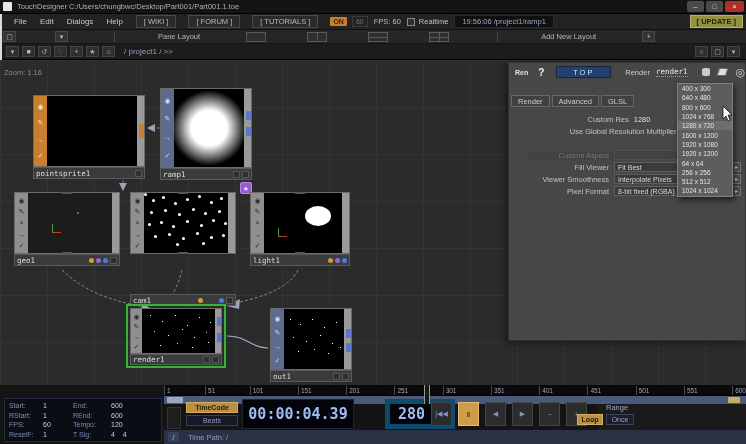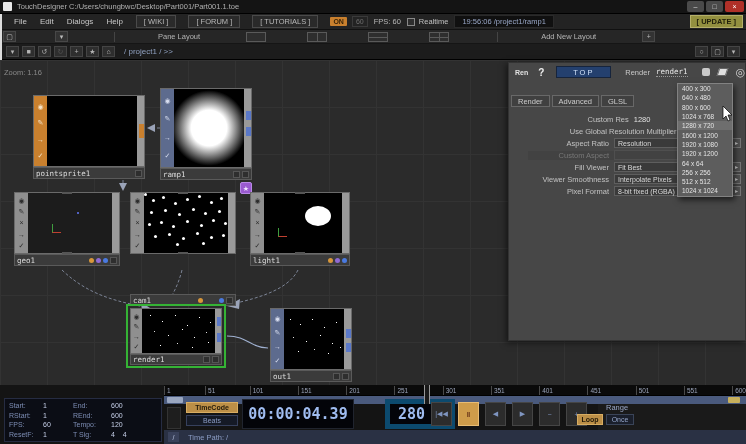--- a/index.html
+++ b/index.html
@@ -398,25 +398,20 @@
 
     <div class="prow" style="top:50px;">
       <span class="plabel">Custom Res</span>
       <span class="pnum" style="width:60px;">1280</span>
       <span class="pnum">720</span>
     </div>
     <div class="prow" style="top:62px;">
       <span class="plabel wide">Use Global Resolution Multiplier</span>
       <span class="chk">✓</span>
     </div>
-    <div class="prow" style="top:74px;">
-      <span class="plabel">Aspect Ratio</span>
-      <span class="pfield">Resolution</span>
-      <span class="mini-arrow">▸</span>
-    </div>
     <div class="prow" style="top:86px;">
       <span class="plabel dim">Custom Aspect</span>
       <span class="pfield dim"></span>
     </div>
     <div class="prow" style="top:98px;">
       <span class="plabel">Fill Viewer</span>
       <span class="pfield">Fit Best</span>
       <span class="mini-arrow">▸</span>
     </div>
     <div class="prow" style="top:110px;">

